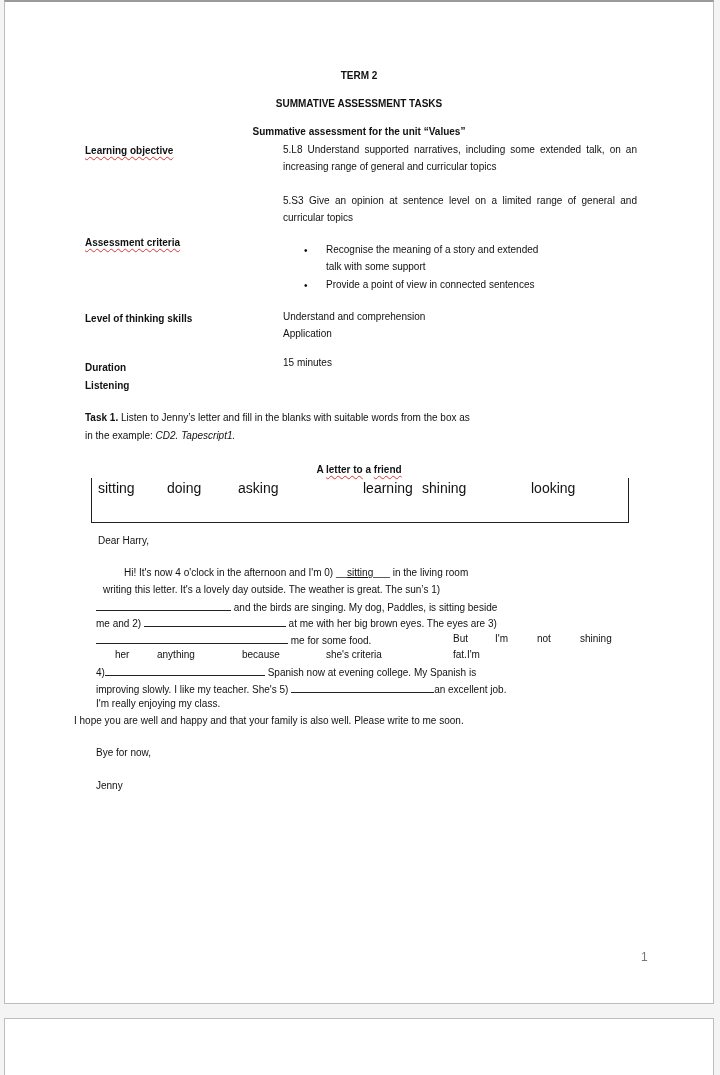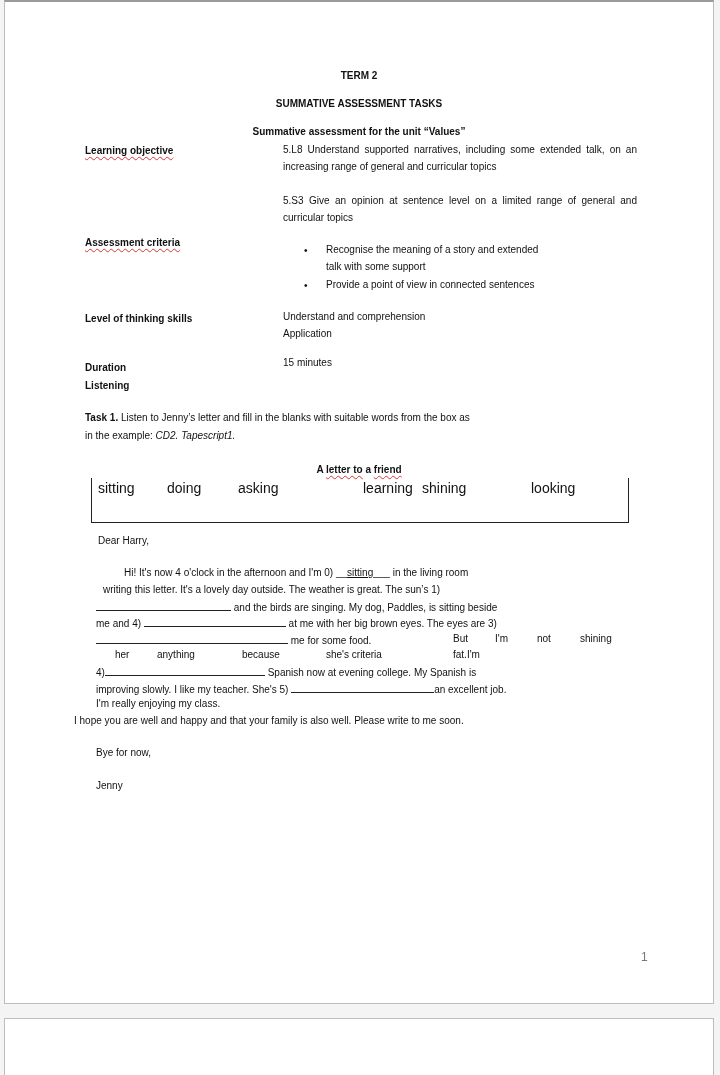--- a/index.html
+++ b/index.html
@@ -75,21 +75,21 @@
     <span class="box-word" style="left:146px;">asking</span>
     <span class="box-word" style="left:239px;padding-left:32px;">learning</span>
     <span class="box-word" style="left:330px;">shining</span>
     <span class="box-word" style="left:439px;">looking</span>
   </div>
 
   <div class="abs" style="left:93px; top:531px;">Dear Harry,</div>
   <div class="abs" style="left:119px; top:563px;"><span>Hi! It's now 4 o'clock in the afternoon and I'm 0) __</span><u>sitting</u><span>___ in the living room</span></div>
   <div class="abs" style="left:98px; top:580px;">writing this letter. It's a lovely day outside. The weather is great. The sun’s 1)</div>
   <div class="abs" style="left:91px; top:596px;"><span class="blank" style="width:135px;"></span><span> and the birds are singing. My dog, Paddles, is sitting beside</span></div>
-  <div class="abs" style="left:91px; top:612px;"><span>me and 4) </span><span class="blank" style="width:142px;"></span><span> at me with her big brown eyes. The eyes are 3)</span></div>
+  <div class="abs" style="left:91px; top:612px;"><span>me and 2) </span><span class="blank" style="width:142px;"></span><span> at me with her big brown eyes. The eyes are 3)</span></div>
   <div class="abs" style="left:91px; top:629px; width:522px;">
     <span class="blank" style="width:192px;"></span><span> me for some food.</span>
     <span style="position:absolute; left:357px;">But</span>
     <span style="position:absolute; left:399px;">I'm</span>
     <span style="position:absolute; left:441px;">not</span>
     <span style="position:absolute; left:484px;">shining</span>
   </div>
   <div class="abs" style="left:0; top:645px; width:700px;">
     <span style="position:absolute; left:110px;">her</span>
     <span style="position:absolute; left:152px;">anything</span>

